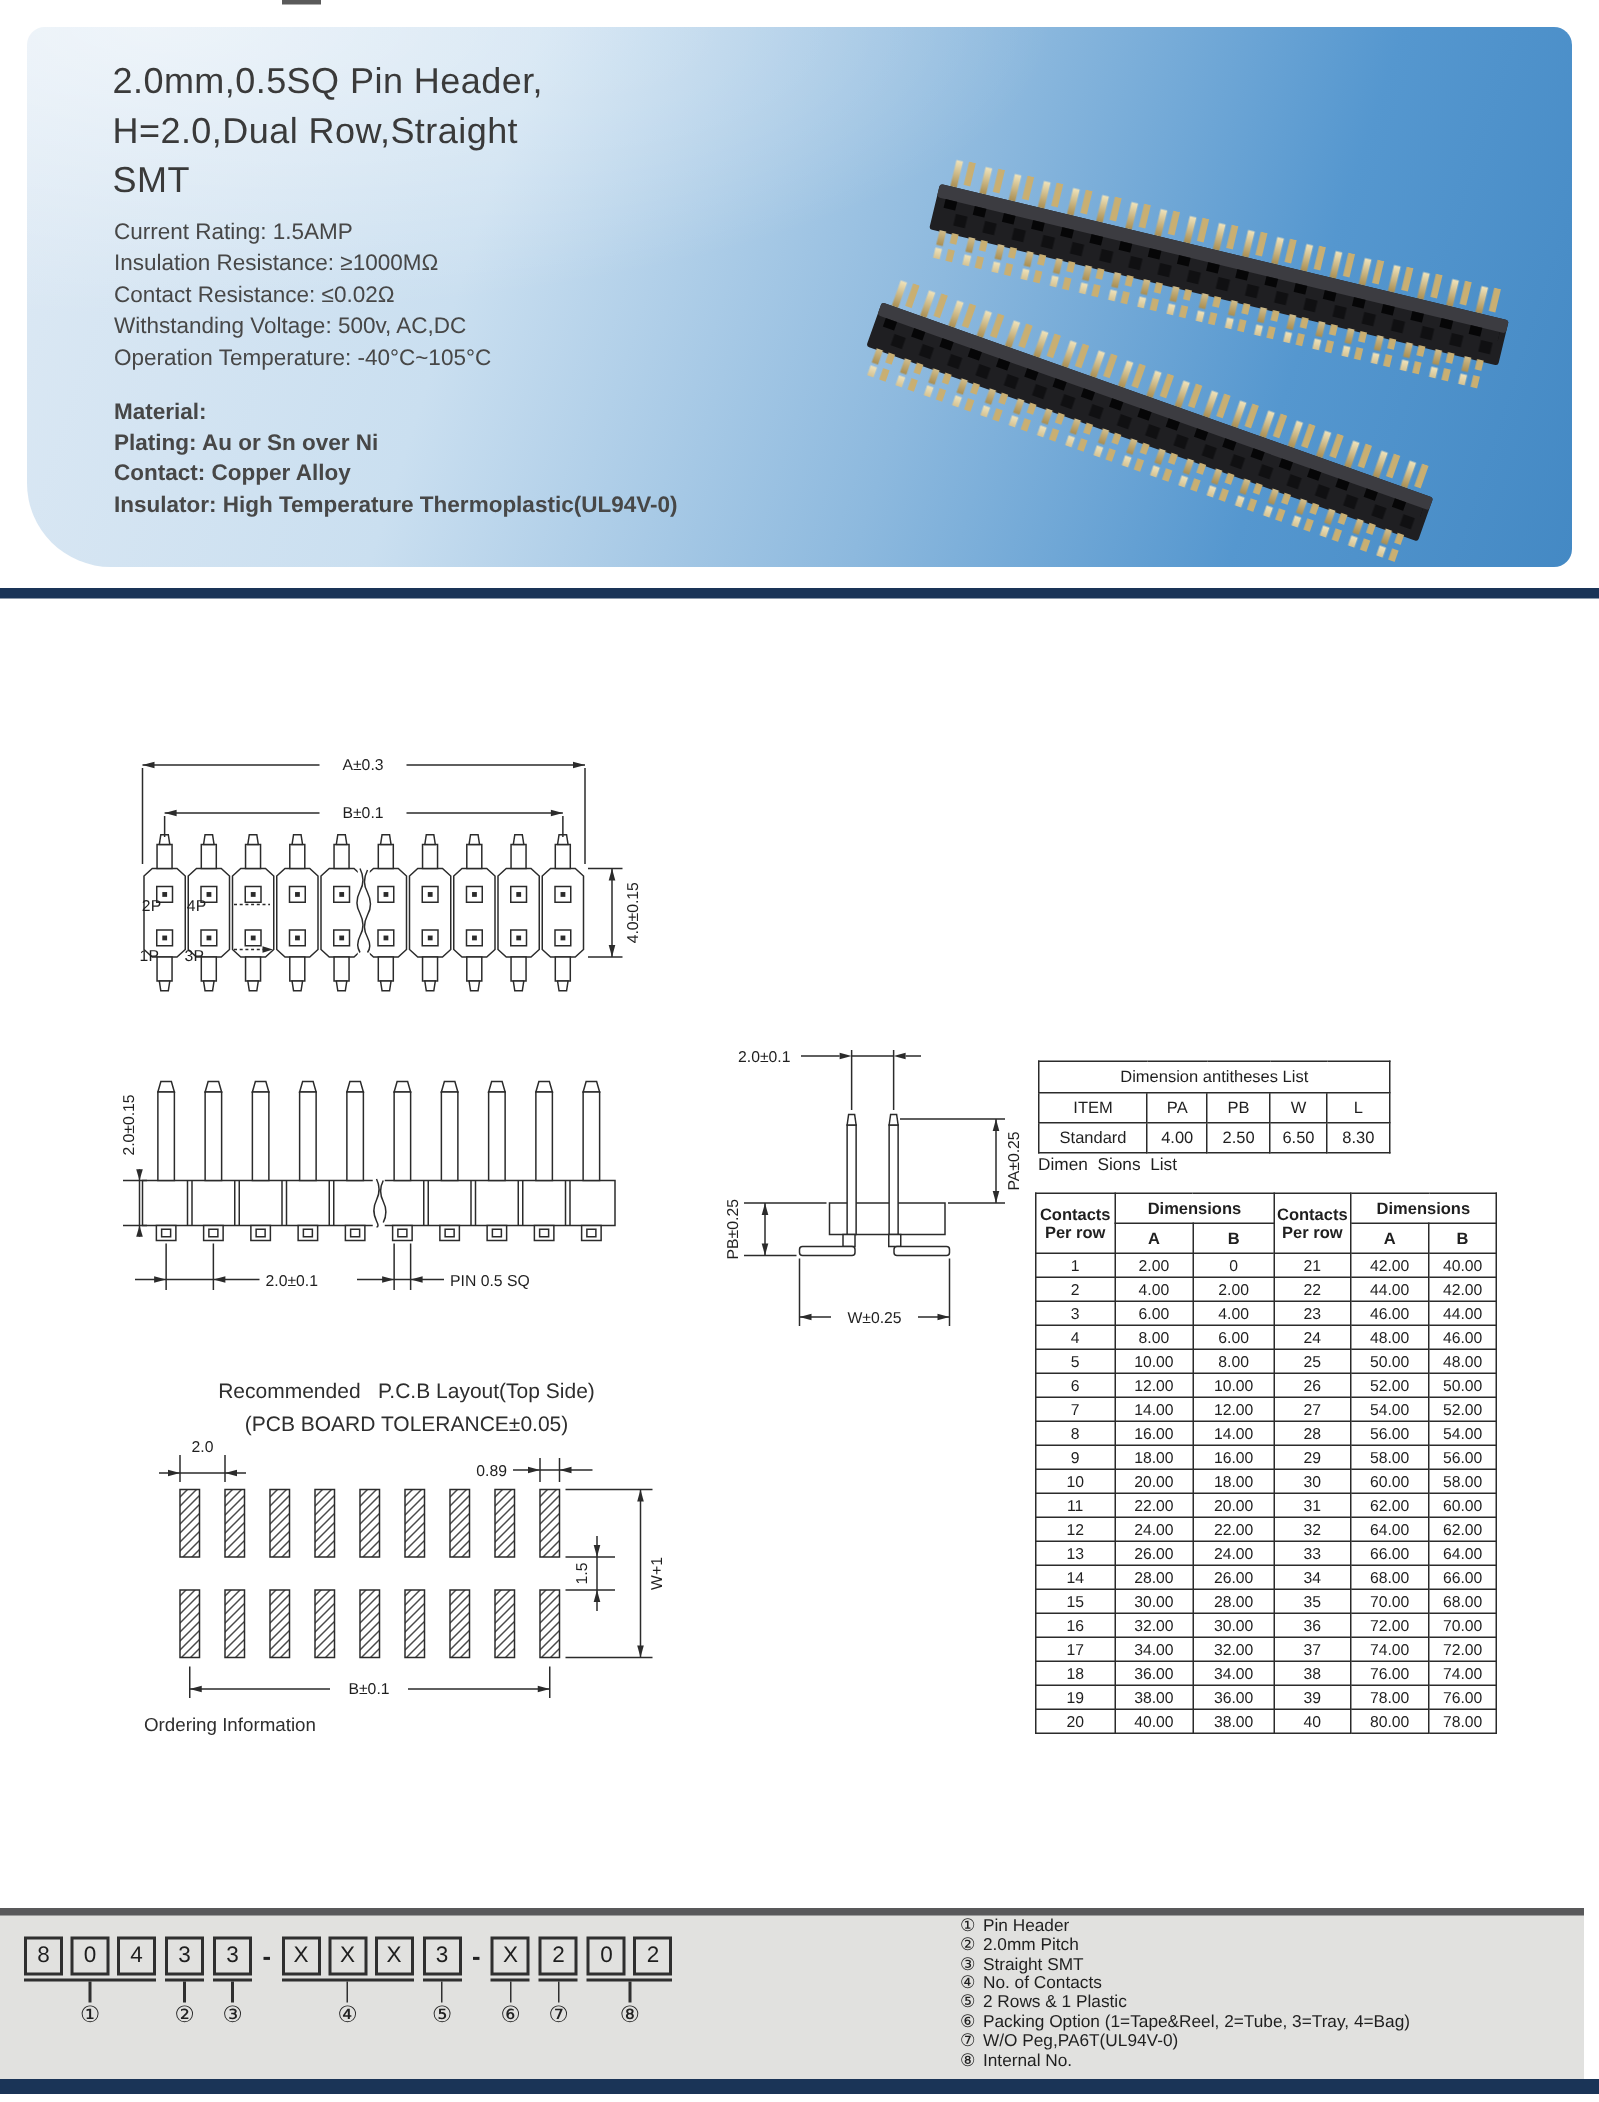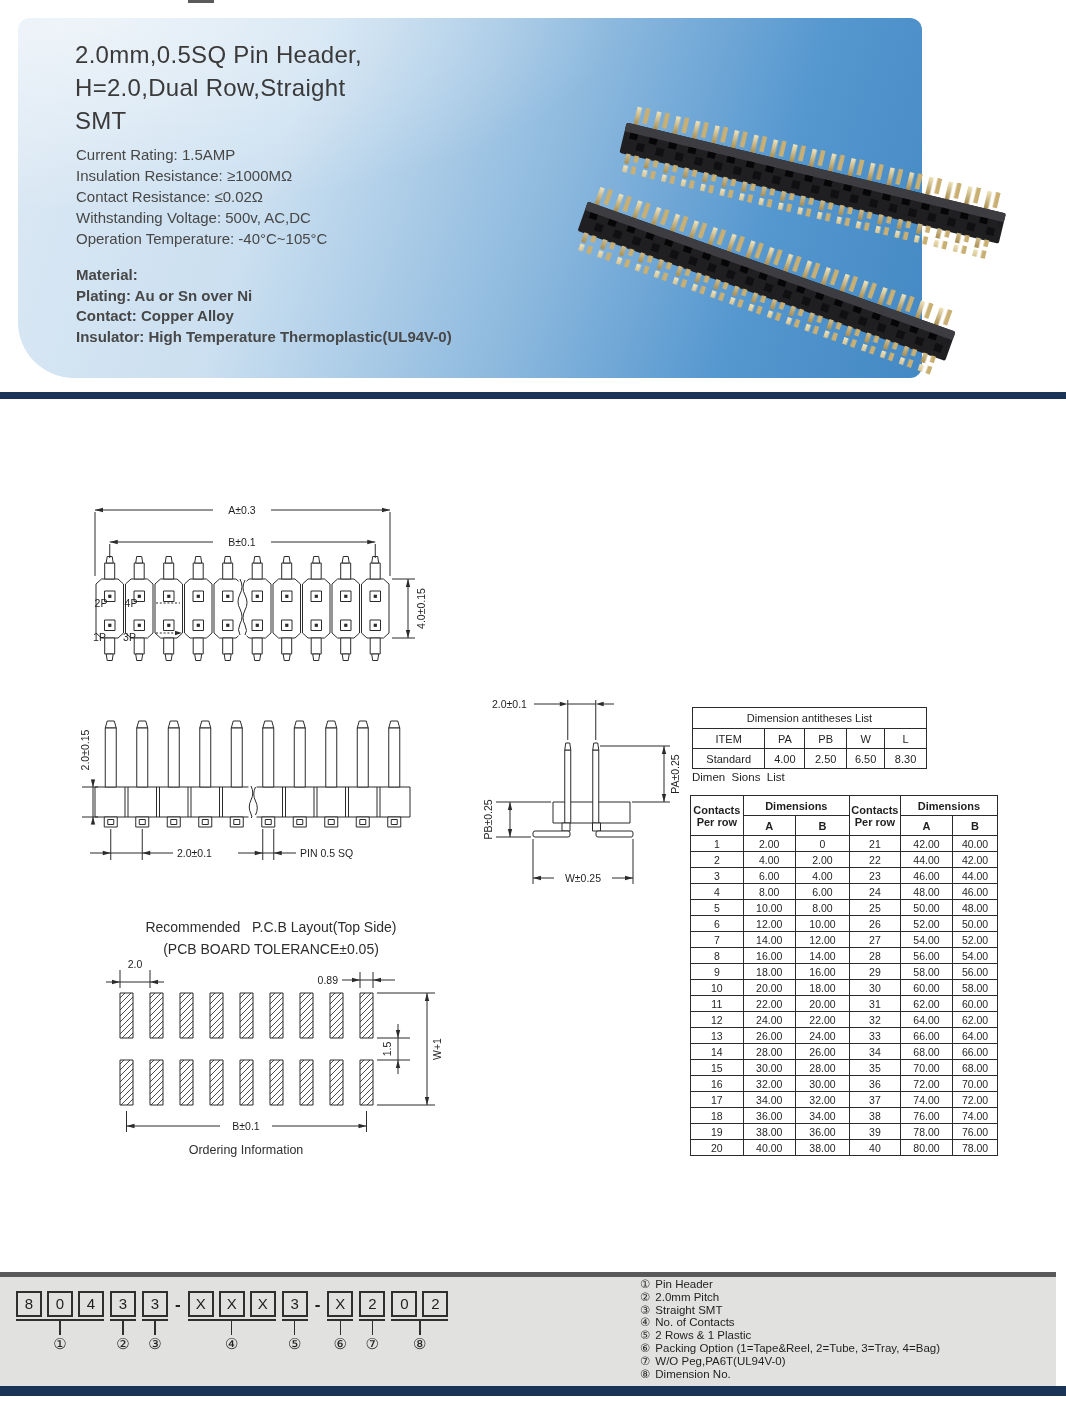--- a/index.html
+++ b/index.html
@@ -1,39 +1,39 @@
 <!DOCTYPE html>
 <html><head>
 <meta charset="utf-8">
 <style>
   html,body{margin:0;padding:0;background:#fff;}
   .page{position:relative;width:1066px;height:1401px;background:#fff;overflow:hidden;
         font-family:"Liberation Sans",sans-serif;color:#222;}
   svg{font-family:"Liberation Sans",sans-serif;}
 
   
-  .hero{position:absolute;left:18px;top:18px;width:904px;height:360px;
+  .hero{position:absolute;left:18px;top:18px;width:1030px;height:360px;
         border-radius:12px 12px 12px 56px;
         background:
           radial-gradient(130% 120% at 8% 0%, rgba(255,255,255,.55) 0%, rgba(255,255,255,0) 45%),
           linear-gradient(108deg,#dde9f4 0%,#cadff0 30%,#8db9de 58%,#5597cf 80%,#4489c4 100%);}
   .hero-title{position:absolute;left:57px;top:20px;font-size:24px;line-height:33px;color:#3a3a3a;letter-spacing:.3px;}
   .hero-specs{position:absolute;left:58px;top:126px;font-size:15px;line-height:21px;color:#474747;}
   .hero-mat{position:absolute;left:58px;top:247px;font-size:15px;line-height:20.5px;color:#474747;font-weight:bold;}
   .logo-remnant{position:absolute;left:188px;top:0;width:26px;height:3px;background:#5a5a5a;}
 
   .navy-bar{position:absolute;left:0;width:1066px;background:#1a3457;}
   .bar-top{top:392px;height:7px;}
   .bar-bottom{top:1386px;height:10px;}
 
   
   .drw{position:absolute;}
   .drw line,.drw path,.drw rect{vector-effect:non-scaling-stroke;}
   .pcb-title{position:absolute;left:96px;width:350px;text-align:center;font-size:14px;color:#2e2e2e;white-space:pre;}
-  .ordering-label{position:absolute;left:96px;top:1143px;width:300px;text-align:center;font-size:12.5px;color:#2e2e2e;}
+  .ordering-label{position:absolute;left:96px;top:1143px;width:300px;font-size:12.5px;color:#2e2e2e;}
 
   
   table{border-collapse:collapse;color:#1f1f1f;}
   th,td{border:1px solid #2b2b2b;text-align:center;font-weight:normal;padding:0;}
   .anti{position:absolute;left:692px;top:707px;width:235px;font-size:11px;}
   .anti .ttl{height:20px;text-align:center;}
   .anti th,.anti td{height:19px;}
   .anti .c0{width:73px;} .anti .c1{width:40px;margin-top:45px;} .anti .c2{width:42px;} .anti .c3{width:38px;} .anti .c4{width:42px;}
   .dims-label{position:absolute;left:692px;top:771px;font-size:11.5px;color:#1f1f1f;white-space:pre;}
   .dims{position:absolute;left:690px;top:795px;width:308px;font-size:10.5px;}
@@ -567,17 +567,17 @@
       </div>
     </div>
   <ul id="legend-list">
       <li><span>①</span><span>Pin Header</span></li>
       <li><span>②</span><span>2.0mm Pitch</span></li>
       <li><span>③</span><span>Straight SMT</span></li>
       <li><span>④</span><span>No. of Contacts</span></li>
       <li><span>⑤</span><span>2 Rows &amp; 1 Plastic</span></li>
       <li><span>⑥</span><span>Packing Option (1=Tape&amp;Reel, 2=Tube, 3=Tray, 4=Bag)</span></li>
       <li><span>⑦</span><span>W/O Peg,PA6T(UL94V-0)</span></li>
-      <li><span>⑧</span><span>Dimension No.</span></li>
+      <li><span>⑧</span><span>Internal No.</span></li>
     </ul>
 
   <div class="navy-bar bar-bottom"></div>
 </div>
 
 </body></html>

